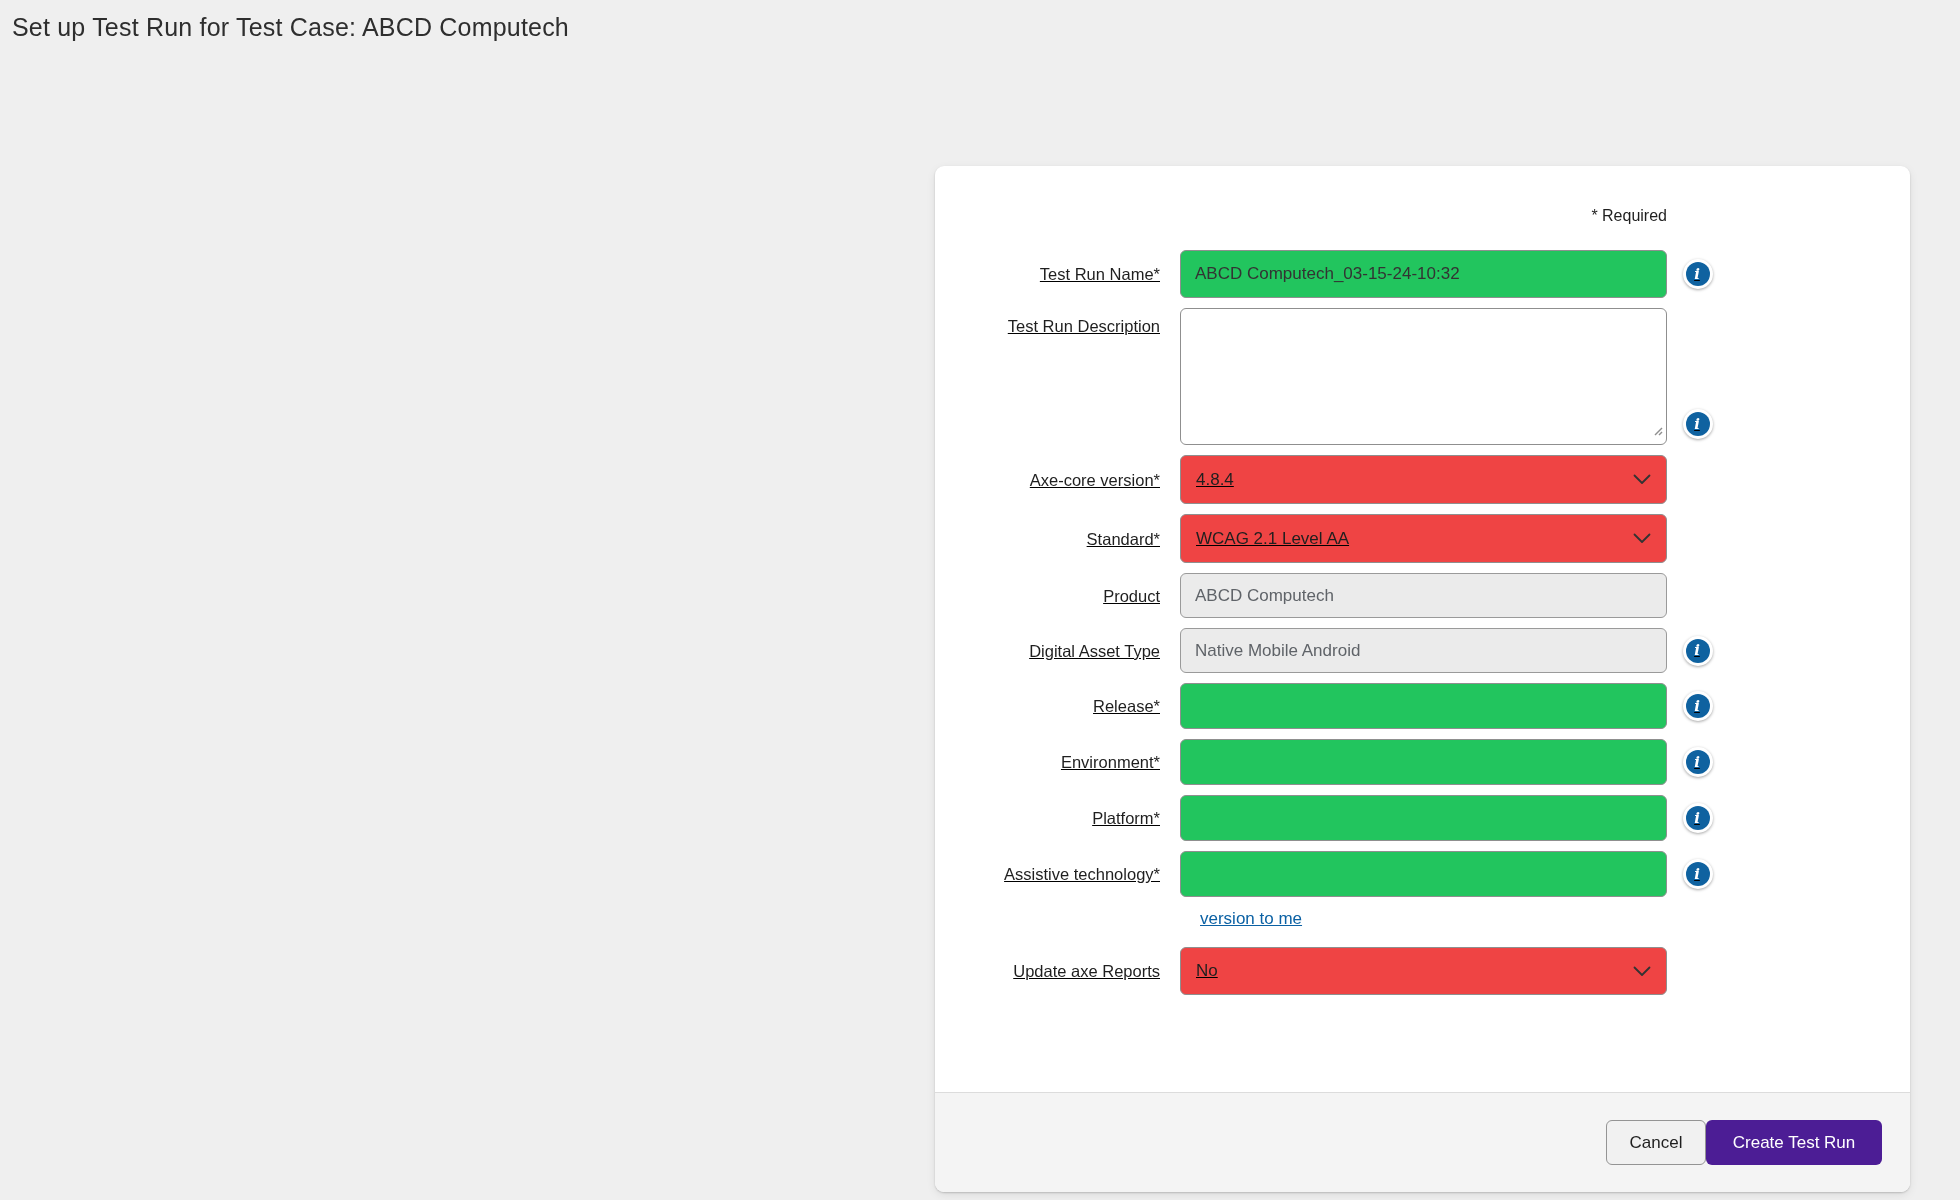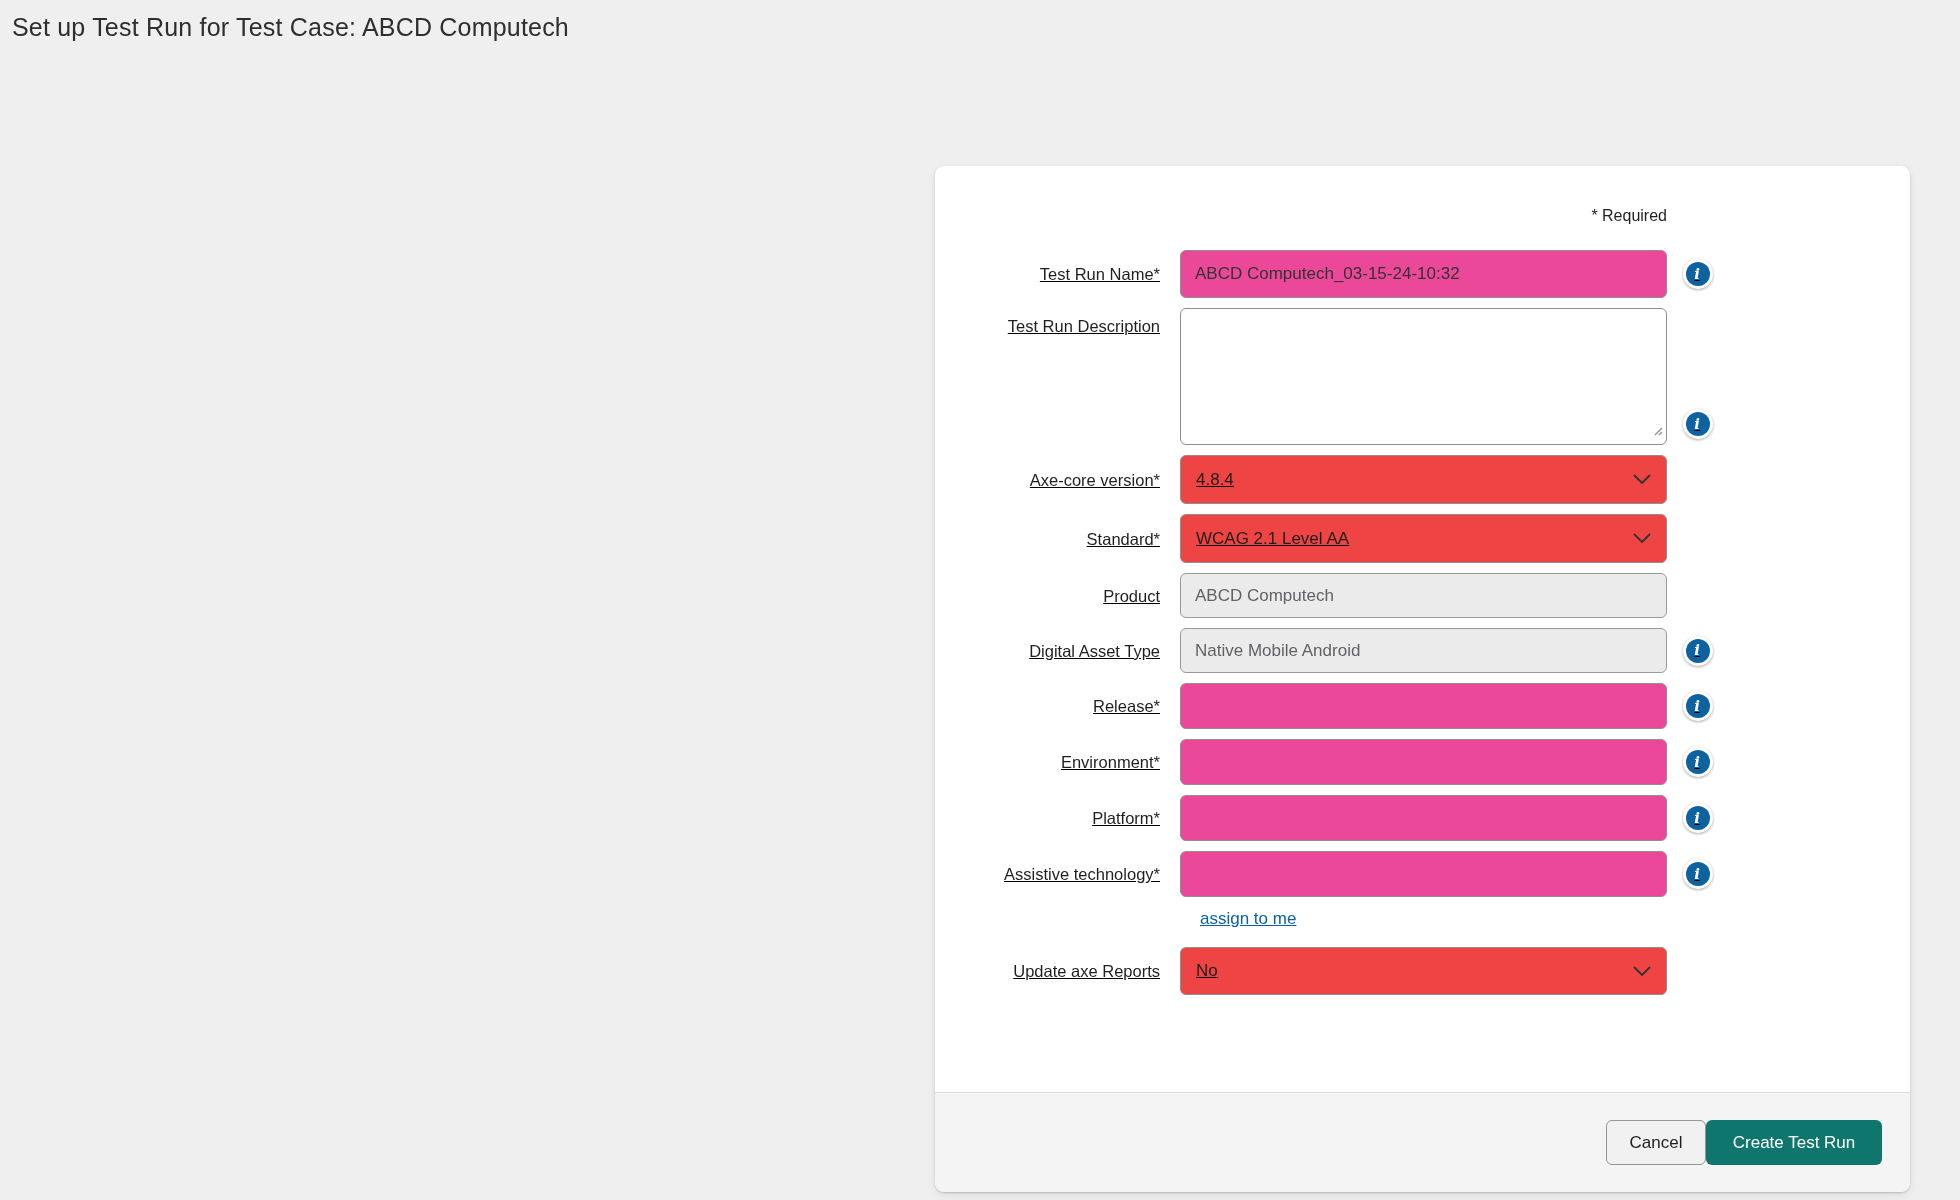--- a/index.html
+++ b/index.html
@@ -31,21 +31,21 @@
   .row { display:flex; align-items:center; margin-bottom:10px;text-decoration:underline; }
   .row .lbl {
     width:205px; flex:none; text-align:right; margin-right:20px;
     font-size:16.5px; color:#1f1f1f; line-height:20px;
   }
   .ctrl { width:487px; flex:none; position:relative; }
   input.text {
     width:100%; height:48px;
     border:1px solid #8f8f8f; border-radius:6px;
     font-family:"Liberation Sans", sans-serif;
-    font-size:17px; color:#333; padding:0 14px; background:#ec4899;
+    font-size:17px; color:#333; padding:0 14px; background:#22c55e;
     outline:none;
   }
   input.text.h46 { height:46px; }
   input.text:disabled, input.text.disabled {
     background:#ebebeb; color:#5f6368; border-color:#9a9a9a; height:45px;
   }
   .select {
     height:49px; border:1px solid #8f8f8f; border-radius:6px;
     background:#ef4444; display:flex; align-items:center;
     justify-content:space-between; padding:0 15px 0 15px;
@@ -92,21 +92,21 @@
   .btn {
     font-family:"Liberation Sans", sans-serif;
     font-size:17px; border-radius:6px; cursor:pointer;
     height:45px; display:inline-flex; align-items:center; justify-content:center;
   }
   .btn-cancel {
     width:100px; background:#f1f1f1; border:1px solid #949494; color:#1f1f1f;
   }
   .btn-primary {
     min-width:176px; padding:0 22px;
-    background:#0f766e; border:none; color:#ffffff;
+    background:#4c1d95; border:none; color:#ffffff;
   }
 </style>
 </head>
 <body>
 
 <h1 class="page-title">Set up Test Run for Test Case: ABCD Computech</h1>
 
 <div class="card">
   <div class="card-body">
 
@@ -218,21 +218,21 @@
       <div class="ctrl">
         <input class="text h46" type="text" value="" style="">
       </div>
       <button class="info-btn">
         <span class="info-core">i</span>
       </button>
     </div>
 
 
     <div class="link-row">
-      <a class="link" href="#">assign to me</a>
+      <a class="link" href="#">version to me</a>
     </div>
 
     <div class="row">
       <label class="lbl">Update axe Reports</label>
       <div class="ctrl">
         <div class="select h48">
           <span>No</span>
           <span class="chev">
             <svg width="18" height="11" viewBox="0 0 18 11">
                 <polyline points="1.5,1.5 9,9 16.5,1.5" fill="none" stroke="#333" stroke-width="1.8" stroke-linecap="round" stroke-linejoin="round"></polyline>

